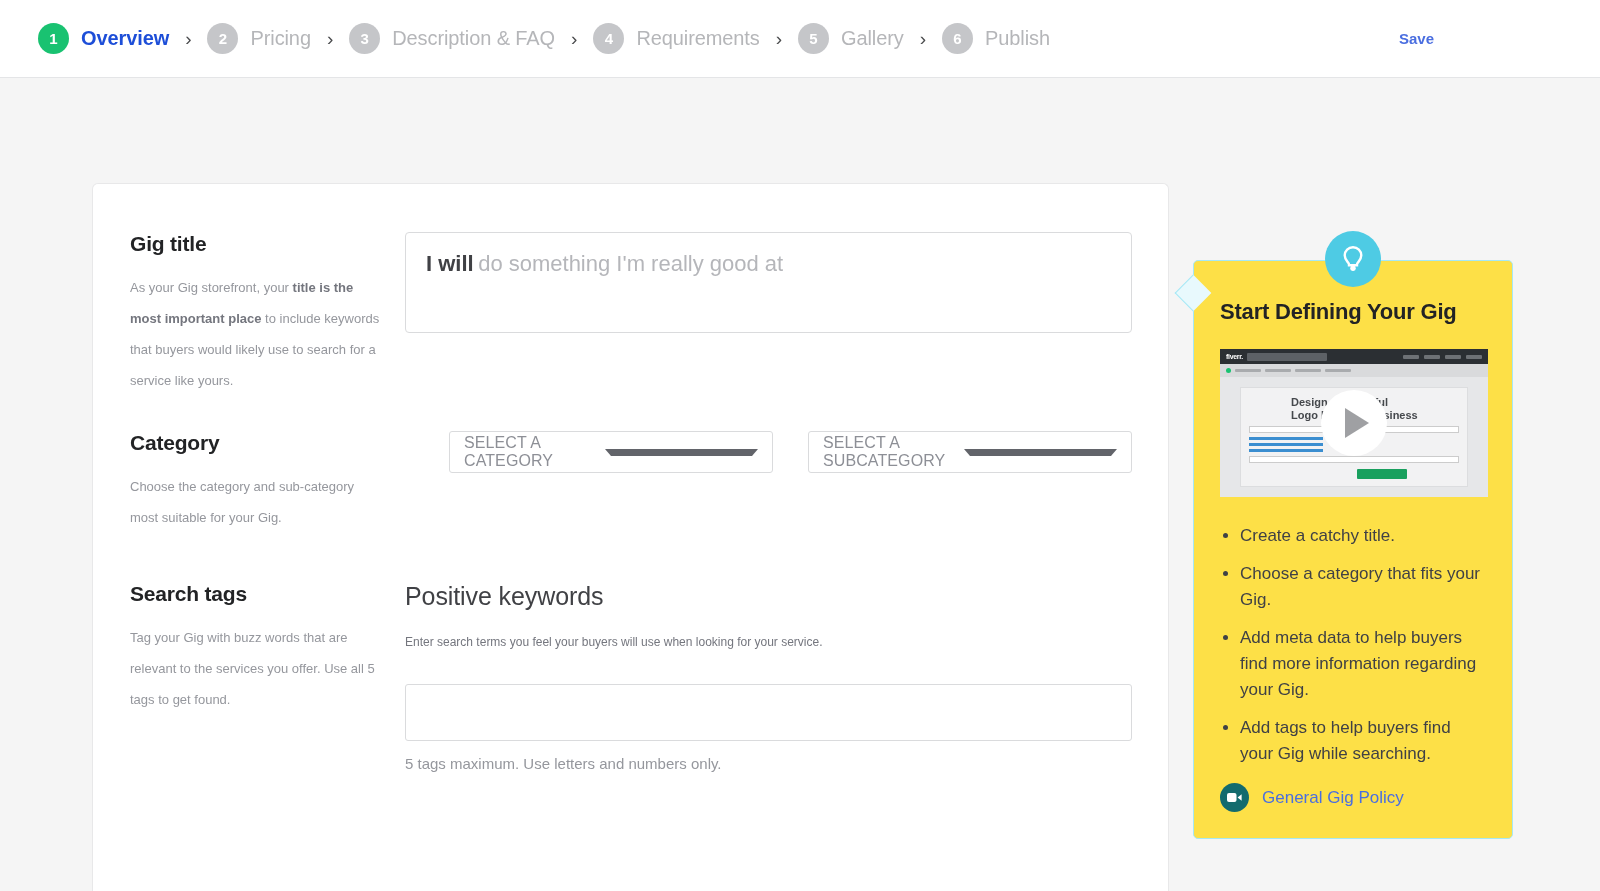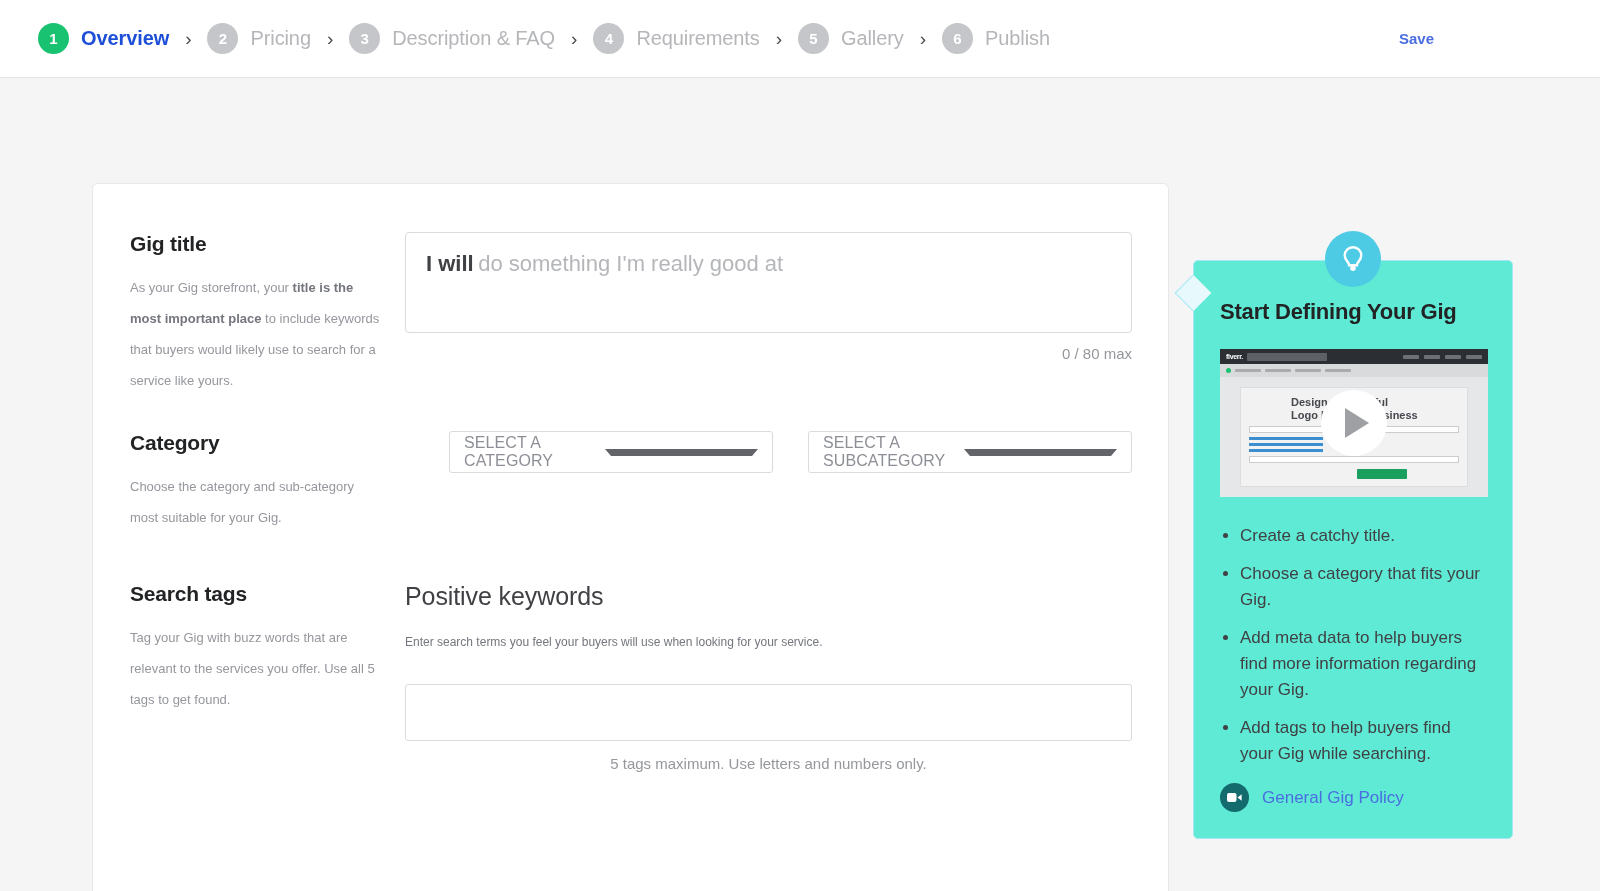--- a/index.html
+++ b/index.html
@@ -150,29 +150,28 @@
     border: 1px solid #dadbdd;
     border-radius: 3px;
     height: 57px;
     background: #fff;
     cursor: text;
   }
   .tags-hint {
     margin-top: 14px;
     font-size: 15px;
     color: #95979d;
-    text-align: center;
   }
 
   
   .tip {
     position: absolute;
     left: 1193px; top: 182px;
     width: 320px;
-    background: #5eead4;
+    background: #fde047;
     border: 1px solid #a5e8f5;
     border-radius: 5px;
     padding: 38px 26px 26px 26px;
   }
   .tip-tail {
     position: absolute;
     left: -14px; top: 19px;
     width: 26px; height: 26px;
     background: #e8f9fd;
     border-left: 1px solid #a5e8f5;
@@ -317,21 +316,20 @@
     <div class="row gig-row">
       <div class="left-col">
         <div class="section-title">Gig title</div>
         <div class="section-desc"><span>As your Gig storefront, your </span><b>title is the most important place</b><span> to include keywords that buyers would likely use to search for a service like yours.</span></div>
       </div>
       <div class="right-col">
         <div class="title-box">
           <span class="title-prefix">I will</span>
           <span class="title-placeholder">do something I'm really good at</span>
         </div>
-        <div class="counter">0 / 80 max</div>
       </div>
     </div>
 
     <div class="row cat-row">
       <div class="left-col">
         <div class="section-title">Category</div>
         <div class="section-desc">Choose the category and sub-category most suitable for your Gig.</div>
       </div>
       <div class="right-col">
         <div class="selects">

